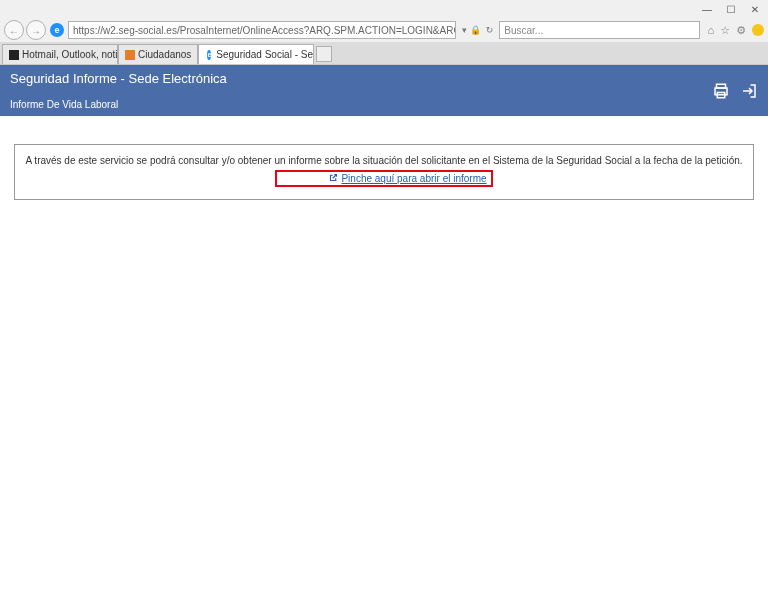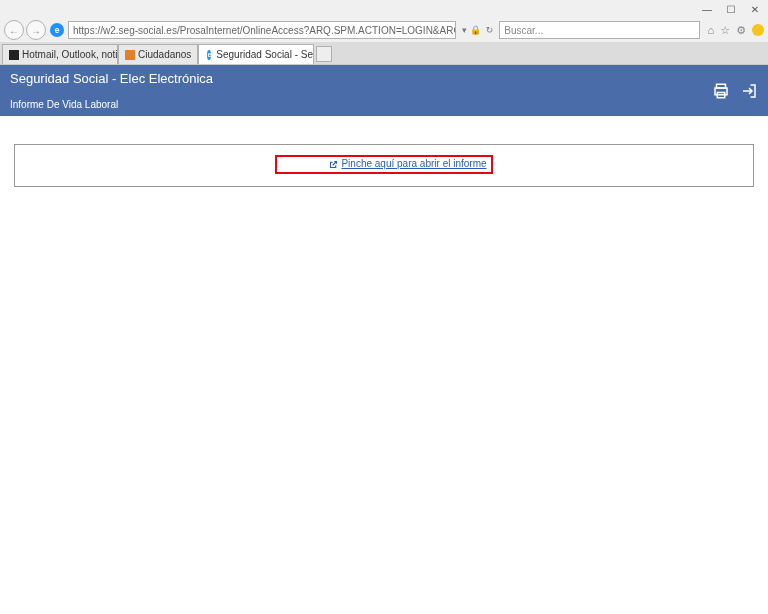--- a/index.html
+++ b/index.html
@@ -32,21 +32,21 @@
     .page-header .titles .t1 { font-size: 13px; font-weight: 400; }
     .page-header .titles .t2 { font-size: 10px; font-weight: 300; margin-top: 13px; }
     .hdr-icons { display: flex; gap: 10px; }
     .hdr-icon { width: 18px; height: 18px; color: #fff; }
 
     
     .content-wrap { padding: 28px 14px; }
     .info-box { border: 1px solid #999; padding: 10px 8px 12px; text-align: center; font-size: 10px; color: #333; }
     .info-box .desc { margin-bottom: 4px; }
     .link-frame { display: inline-block; border: 2px solid #e30613; padding: 1px 4px; }
-    .open-link { color: #2a5db0; font-size: 10px; display: inline-flex; align-items: flex-end; gap: 3px; margin-left: 48px; }
+    .open-link { color: #2a5db0; font-size: 10px; display: inline-flex; align-items: flex-start; gap: 3px; margin-left: 48px; }
     .ext-icon { width: 9px; height: 9px; }
   </style>
 </head>
 <body>
 
 <div class="browser-chrome">
   <div class="title-bar">
     <div class="win-btn">—</div>
     <div class="win-btn">☐</div>
     <div class="win-btn">✕</div>
@@ -82,39 +82,40 @@
       <span class="ie-icon" style="width:10px;height:10px;font-size:7px;">e</span>
       <span>Seguridad Social - Sede Elec...</span>
 
     </div>
     <div class="newtab"></div>
   </div>
 </div>
 
 <div class="page-header">
   <div class="titles">
-    <div class="t1">Seguridad Social - Elec Electrónica</div>
+    <div class="t1">Seguridad Informe - Sede Electrónica</div>
     <div class="t2">Informe De Vida Laboral</div>
   </div>
   <div class="hdr-icons">
     <svg class="hdr-icon" viewBox="0 0 24 24" fill="none" stroke="currentColor" stroke-width="2">
       <rect x="6" y="3" width="12" height="5"></rect>
         <rect x="4" y="8" width="16" height="9"></rect>
         <rect x="7" y="14" width="10" height="7"></rect>
     </svg>
     <svg class="hdr-icon" viewBox="0 0 24 24" fill="none" stroke="currentColor" stroke-width="2">
       <path d="M14 4h6v16h-6"></path>
         <path d="M4 12h12"></path>
         <path d="M12 8l4 4-4 4"></path>
     </svg>
   </div>
 </div>
 
 <div class="content-wrap">
   <div class="info-box">
+    <div class="desc">A través de este servicio se podrá consultar y/o obtener un informe sobre la situación del solicitante en el Sistema de la Seguridad Social a la fecha de la petición.</div>
     <span class="link-frame">
       <a class="open-link" href="#">
         <svg class="ext-icon" viewBox="0 0 24 24" fill="none" stroke="#2a5db0" stroke-width="3">
           <path d="M14 4h6v6"></path>
             <path d="M20 4L10 14"></path>
             <path d="M18 14v6H4V6h6"></path>
         </svg>
         <span>Pinche aquí para abrir el informe</span>
       </a>
     </span>

